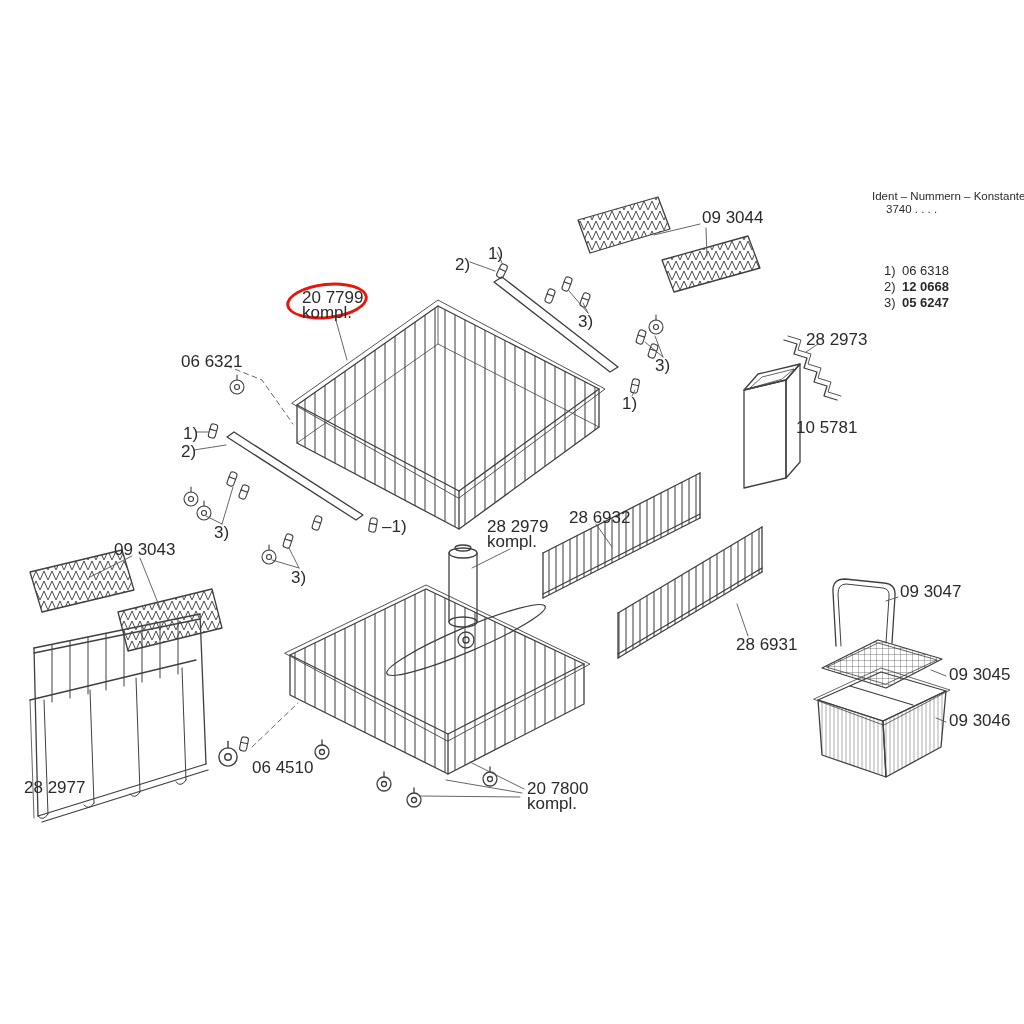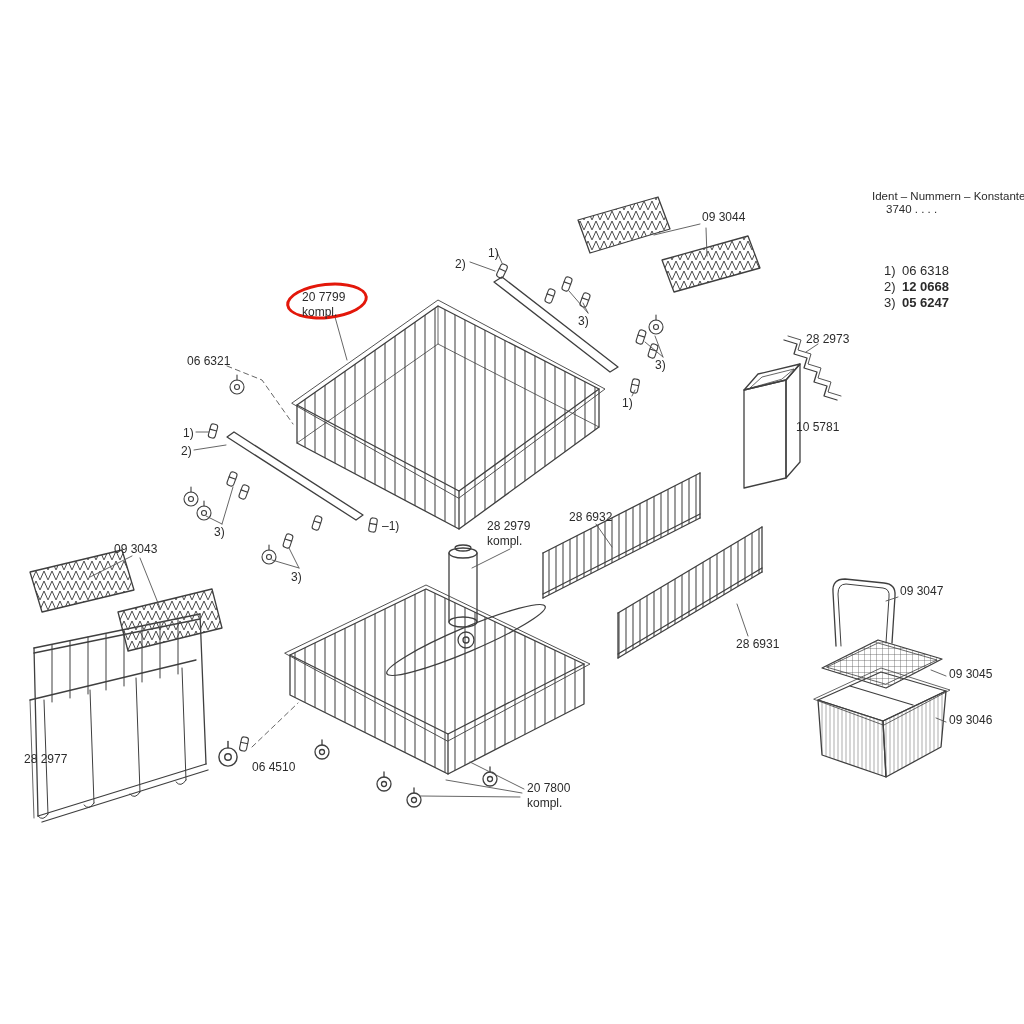--- a/index.html
+++ b/index.html
@@ -1,20 +1,20 @@
 <!DOCTYPE html>
 <html><head>
 <meta charset="utf-8">
 <style>
   *{margin:0;padding:0;box-sizing:border-box}
   html,body{width:1024px;height:1024px;background:#ffffff;overflow:hidden}
   body{font-family:"Liberation Sans","DejaVu Sans",sans-serif;color:#2b2b2b;position:relative}
   .stage{position:absolute;inset:0;width:1020px;height:1024px}
   svg.draw{position:absolute;left:0;top:0}
-  .lbl{position:absolute;font-size:12px;line-height:15px;white-space:nowrap;color:#2b2b2b}
+  .lbl{position:absolute;font-size:17px;line-height:15px;white-space:nowrap;color:#2b2b2b}
   .lbl.bold{font-weight:normal}
   .hdr{position:absolute;font-size:11.5px;line-height:13px;color:#2b2b2b;white-space:nowrap}
   .legend{position:absolute;font-size:13px;line-height:16px}
   .legend-row{display:flex;white-space:nowrap}
   .legend-row .ref{width:18px}
   .legend-row.bold .num{font-weight:bold}
   .red-ellipse{position:absolute;border:3px solid #e3170a;border-radius:50%;transform:rotate(-6deg);pointer-events:none}
 </style>
 </head>
 <body>
@@ -237,26 +237,26 @@
   <div class="legend-row bold">
     <span class="ref">3)</span>
     <span class="num">05 6247</span>
   </div>
 </div>
 
 <div class="lbl" style="left:302px;top:290px">
   <div>20 7799</div>
   <div>kompl.</div>
 </div>
-<div class="lbl" style="left:187px;top:354px">06 6321</div>
+<div class="lbl" style="left:181px;top:354px">06 6321</div>
 <div class="lbl" style="left:702px;top:210px">09 3044</div>
 <div class="lbl" style="left:806px;top:332px">28 2973</div>
 <div class="lbl bold" style="left:796px;top:420px">10 5781</div>
 <div class="lbl" style="left:114px;top:542px">09 3043</div>
-<div class="lbl" style="left:24px;top:752px">28 2977</div>
+<div class="lbl" style="left:24px;top:780px">28 2977</div>
 <div class="lbl" style="left:252px;top:760px">06 4510</div>
 <div class="lbl" style="left:487px;top:519px">
   <div>28 2979</div>
   <div>kompl.</div>
 </div>
 <div class="lbl" style="left:569px;top:510px">28 6932</div>
 <div class="lbl" style="left:736px;top:637px">28 6931</div>
 <div class="lbl" style="left:900px;top:584px">09 3047</div>
 <div class="lbl" style="left:949px;top:667px">09 3045</div>
 <div class="lbl" style="left:949px;top:713px">09 3046</div>

